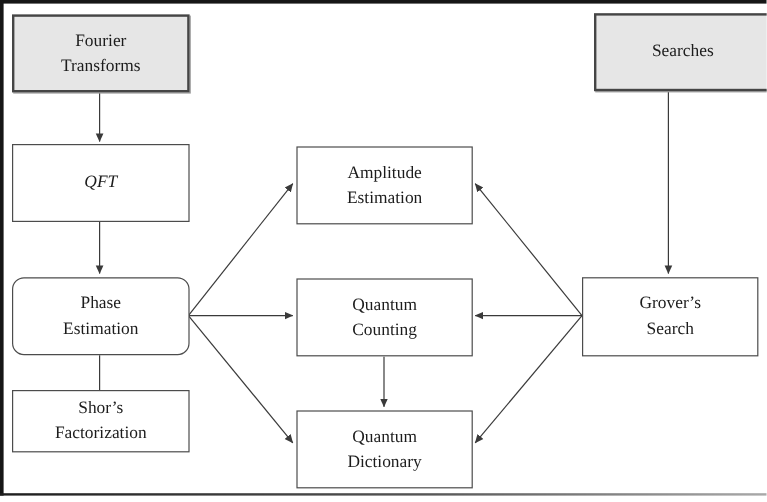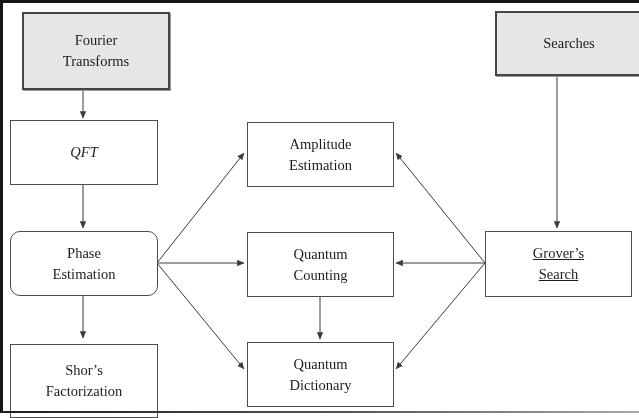--- a/index.html
+++ b/index.html
@@ -47,29 +47,29 @@
     line-height: 1.42;
     color: #1c1c1c;
     background: #ffffff;
     border: 1.5px solid #4c4c4c;
   }
   .node.category {
     background: #e6e6e6;
     border: 2px solid #454545;
     box-shadow: 1px 1px 0 #9a9a9a;
   }
-  .n-fourier    { left: 10px;  top: 12px;  width: 148px; height: 78px; margin-left: 12px; }
+  .n-fourier    { left: 10px;  top: 12px;  width: 148px; height: 65px; }
   .n-searches   { left: 483px; top: 11px;  width: 148px; height: 65px; margin-left: 12px; }
   .n-qft        { left: 10px;  top: 120px; width: 148px; height: 65px; font-style: italic; }
   .n-phase      { left: 10px;  top: 231px; width: 148px; height: 65px; border-radius: 10px; }
-  .n-shors      { left: 10px;  top: 344px; width: 148px; height: 74px; }
+  .n-shors      { left: 10px;  top: 325px; width: 148px; height: 52px; }
   .n-amplitude  { left: 247px; top: 122px; width: 147px; height: 65px; }
   .n-counting   { left: 247px; top: 232px; width: 147px; height: 65px; }
   .n-dictionary { left: 247px; top: 342px; width: 147px; height: 65px; }
-  .n-grover     { left: 485px; top: 231px; width: 147px; height: 66px; text-decoration: underline; }
+  .n-grover     { left: 485px; top: 231px; width: 147px; height: 66px; }
 </style>
 </head>
 <body>
 
 <div class="stage">
 
   <svg class="edges" viewBox="0 0 639 418" xmlns="http://www.w3.org/2000/svg">
     <defs>
       <marker id="arr" viewBox="0 0 10 10" refX="8.5" refY="5" markerWidth="8" markerHeight="8" orient="auto-start-reverse">
         <path d="M 0 1 L 9 5 L 0 9 z" fill="#3a3a3a"></path>

